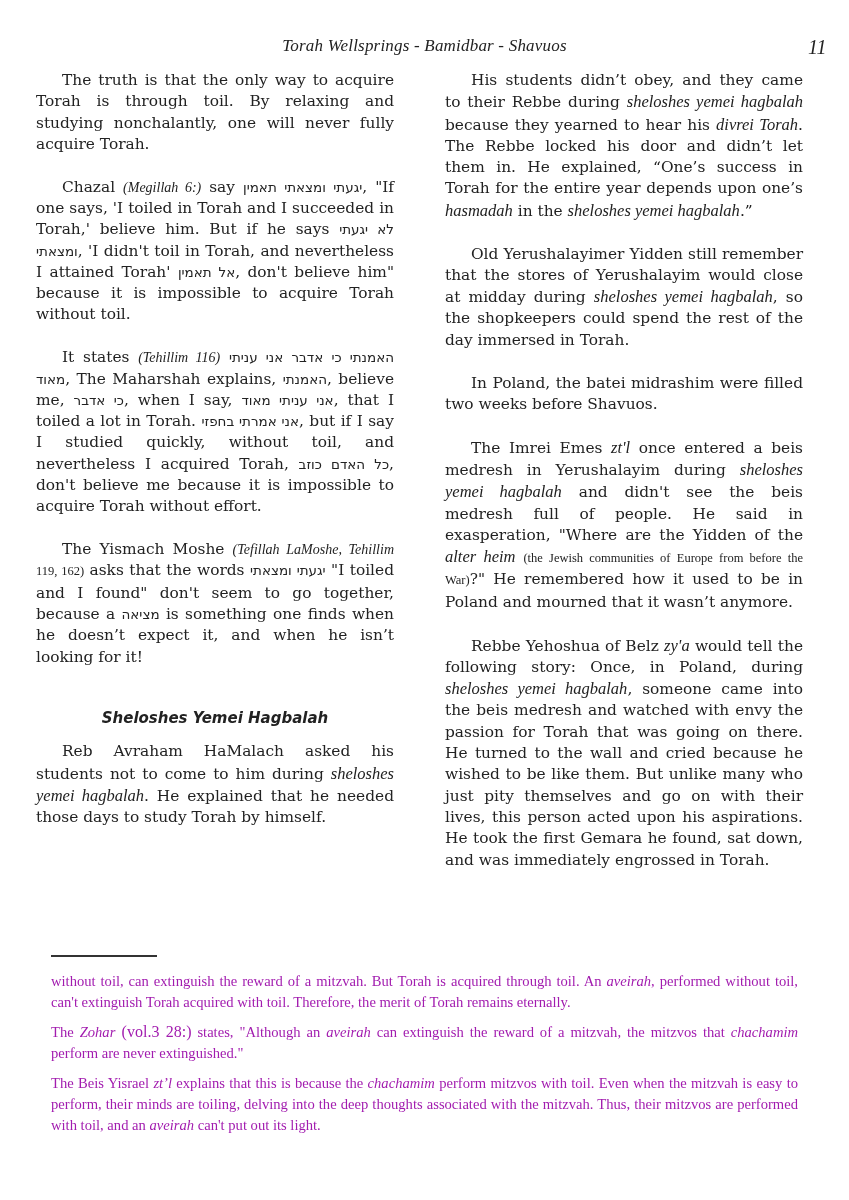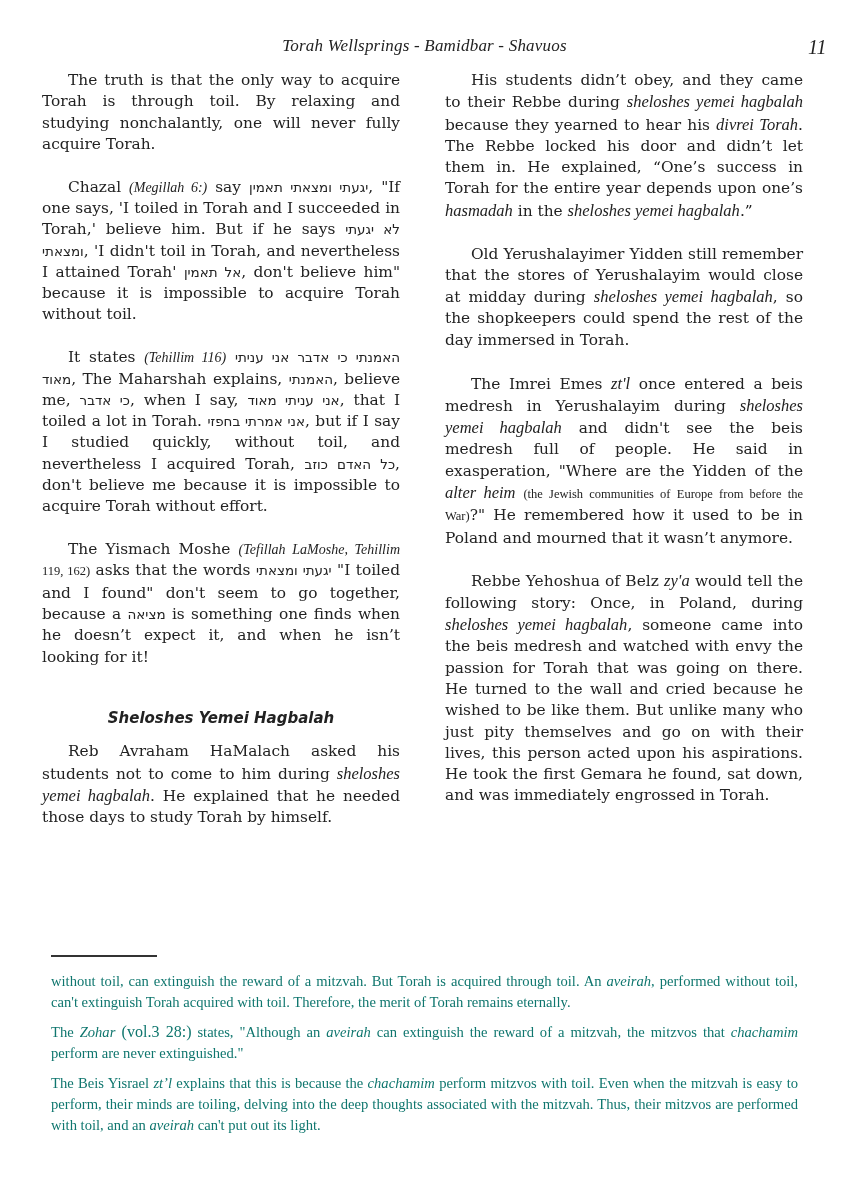--- a/index.html
+++ b/index.html
@@ -1,30 +1,30 @@
 <!DOCTYPE html>
 <html><head>
   <meta charset="utf-8">
   <style>
     html, body { margin: 0; padding: 0; background: #ffffff; }
     body { width: 849px; height: 1200px; position: relative; overflow: hidden; color: #1e1e1e; font-family: "DejaVu Serif", serif; }
     .header { position: absolute; top: 36px; left: 0; width: 849px; height: 24px; }
     .header-title { position: absolute; left: 0; width: 849px; text-align: center; font-family: "Liberation Serif", serif; font-style: italic; font-size: 17px; color: #222; top: 0; letter-spacing: 0.2px; }
     .page-num-text { position: absolute; left: 808px; top: 36px; font-family: "Liberation Serif", serif; font-style: italic; font-size: 20px; color: #222; }
     .col { position: absolute; top: 70px; width: 358px; font-family: "DejaVu Serif", serif; font-size: 15.4px; line-height: 21.3px; text-align: justify; color: #222; }
-    .col-left { left: 42px; }
+    .col-left { left: 36px; }
     .col-right { left: 445px; }
     .para { margin: 0 0 21.5px 0; text-indent: 26px; }
     .heading { text-align: center; font-family: "DejaVu Sans", sans-serif; font-weight: bold; font-style: italic; font-size: 15px; margin: 40px 0 12px 0; text-indent: 0; }
     .it { font-style: italic; font-family: "Liberation Serif", serif; font-size: 16.5px; }
     .ref { font-style: italic; font-family: "Liberation Serif", serif; font-size: 14px; }
     .small { font-family: "Liberation Serif", serif; font-size: 12.5px; }
     .heb { font-family: "DejaVu Sans", sans-serif; font-size: 13.5px; direction: rtl; unicode-bidi: isolate; }
     .rule { position: absolute; left: 51px; top: 955px; width: 106px; height: 1.5px; background: #333; }
-    .footnotes { position: absolute; left: 51px; top: 971px; width: 747px; font-family: "Liberation Serif", serif; font-size: 14.6px; line-height: 20.6px; text-align: justify; color: #0f766e; }
+    .footnotes { position: absolute; left: 51px; top: 971px; width: 747px; font-family: "Liberation Serif", serif; font-size: 14.6px; line-height: 20.6px; text-align: justify; color: #a21caf; }
     .fn-para { margin: 0 0 10px 0; }
     .fn-it { font-style: italic; }
     .fn-ref { font-size: 16px; }
   </style>
 </head>
 <body>
 
 <div class="header">
   <div class="header-title">Torah Wellsprings - Bamidbar - Shavuos</div>
 </div>
@@ -43,20 +43,21 @@
   <div class="heading">Sheloshes Yemei Hagbalah</div>
 
   <p class="para"><span>Reb Avraham HaMalach asked his students not to come to him during </span><span class="it">sheloshes yemei hagbalah</span><span>. He explained that he needed those days to study Torah by himself.</span></p>
 </div>
 
 <div class="col col-right">
   <p class="para"><span>His students didn’t obey, and they came to their Rebbe during </span><span class="it">sheloshes yemei hagbalah</span><span> because they yearned to hear his </span><span class="it">divrei Torah</span><span>. The Rebbe locked his door and didn’t let them in. He explained, “One’s success in Torah for the entire year depends upon one’s </span><span class="it">hasmadah</span><span> in the </span><span class="it">sheloshes yemei hagbalah</span><span>.”</span></p>
 
   <p class="para"><span>Old Yerushalayimer Yidden still remember that the stores of Yerushalayim would close at midday during </span><span class="it">sheloshes yemei hagbalah</span><span>, so the shopkeepers could spend the rest of the day immersed in Torah.</span></p>
 
+  <p class="para">In Poland, the batei midrashim were filled two weeks before Shavuos.</p>
 
   <p class="para"><span>The Imrei Emes </span><span class="it">zt'l</span><span> once entered a beis medresh in Yerushalayim during </span><span class="it">sheloshes yemei hagbalah</span><span> and didn't see the beis medresh full of people. He said in exasperation, "Where are the Yidden of the </span><span class="it">alter heim</span><span> </span><span class="small">(the Jewish communities of Europe from before the War)</span><span>?" He remembered how it used to be in Poland and mourned that it wasn’t anymore.</span></p>
 
   <p class="para"><span>Rebbe Yehoshua of Belz </span><span class="it">zy'a</span><span> would tell the following story: Once, in Poland, during </span><span class="it">sheloshes yemei hagbalah</span><span>, someone came into the beis medresh and watched with envy the passion for Torah that was going on there. He turned to the wall and cried because he wished to be like them. But unlike many who just pity themselves and go on with their lives, this person acted upon his aspirations. He took the first Gemara he found, sat down, and was immediately engrossed in Torah.</span></p>
 </div>
 
 <div class="rule"></div>
 
 <div class="footnotes">
   <p class="fn-para"><span>without toil, can extinguish the reward of a mitzvah. But Torah is acquired through toil. An </span><span class="fn-it">aveirah</span><span>, performed without toil, can't extinguish Torah acquired with toil. Therefore, the merit of Torah remains eternally.</span></p>

